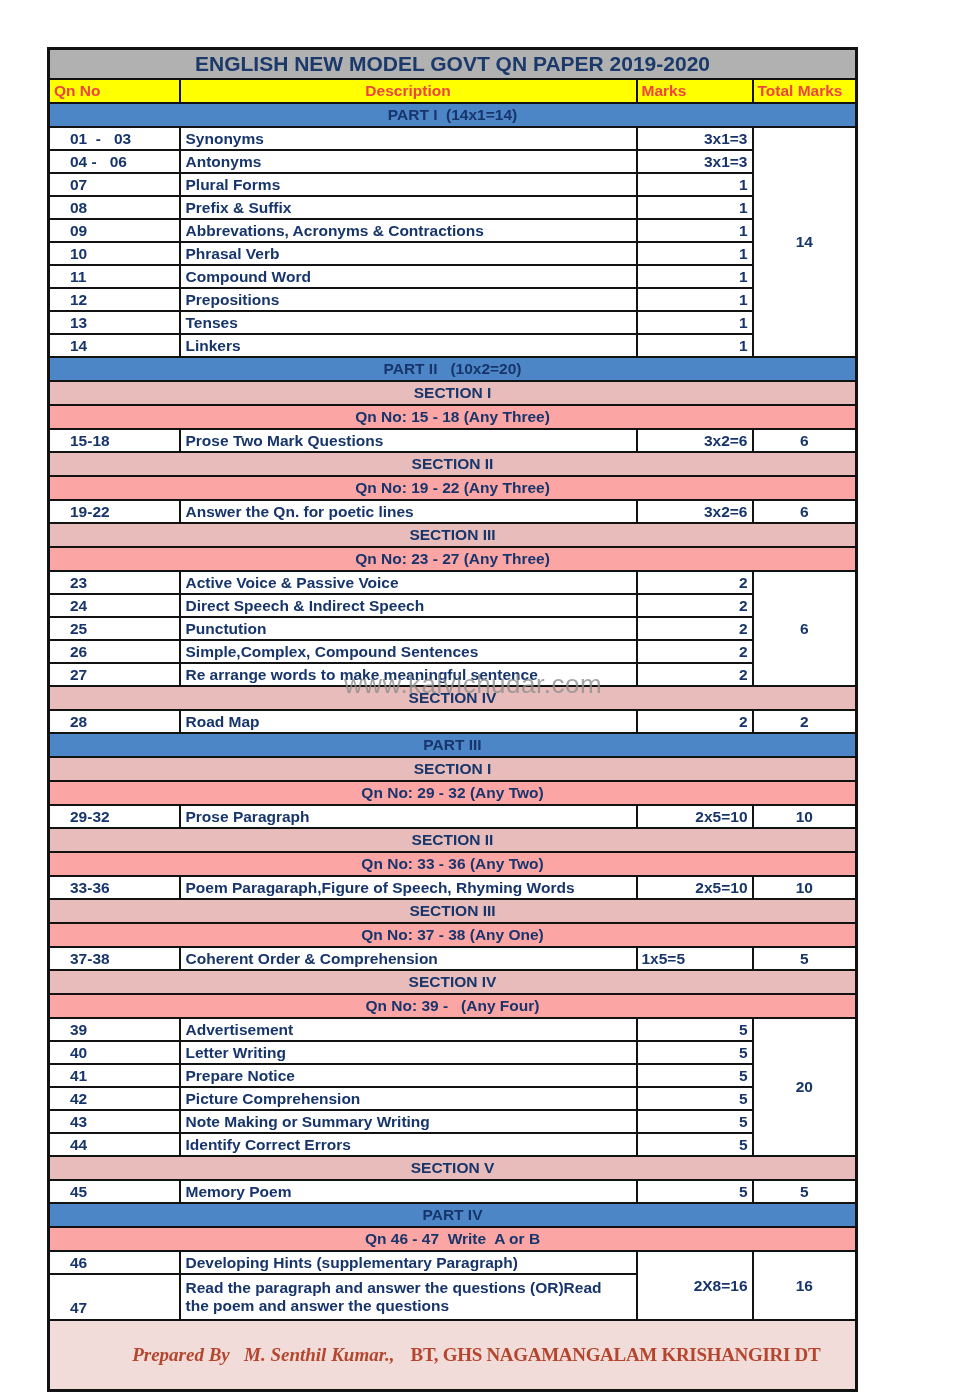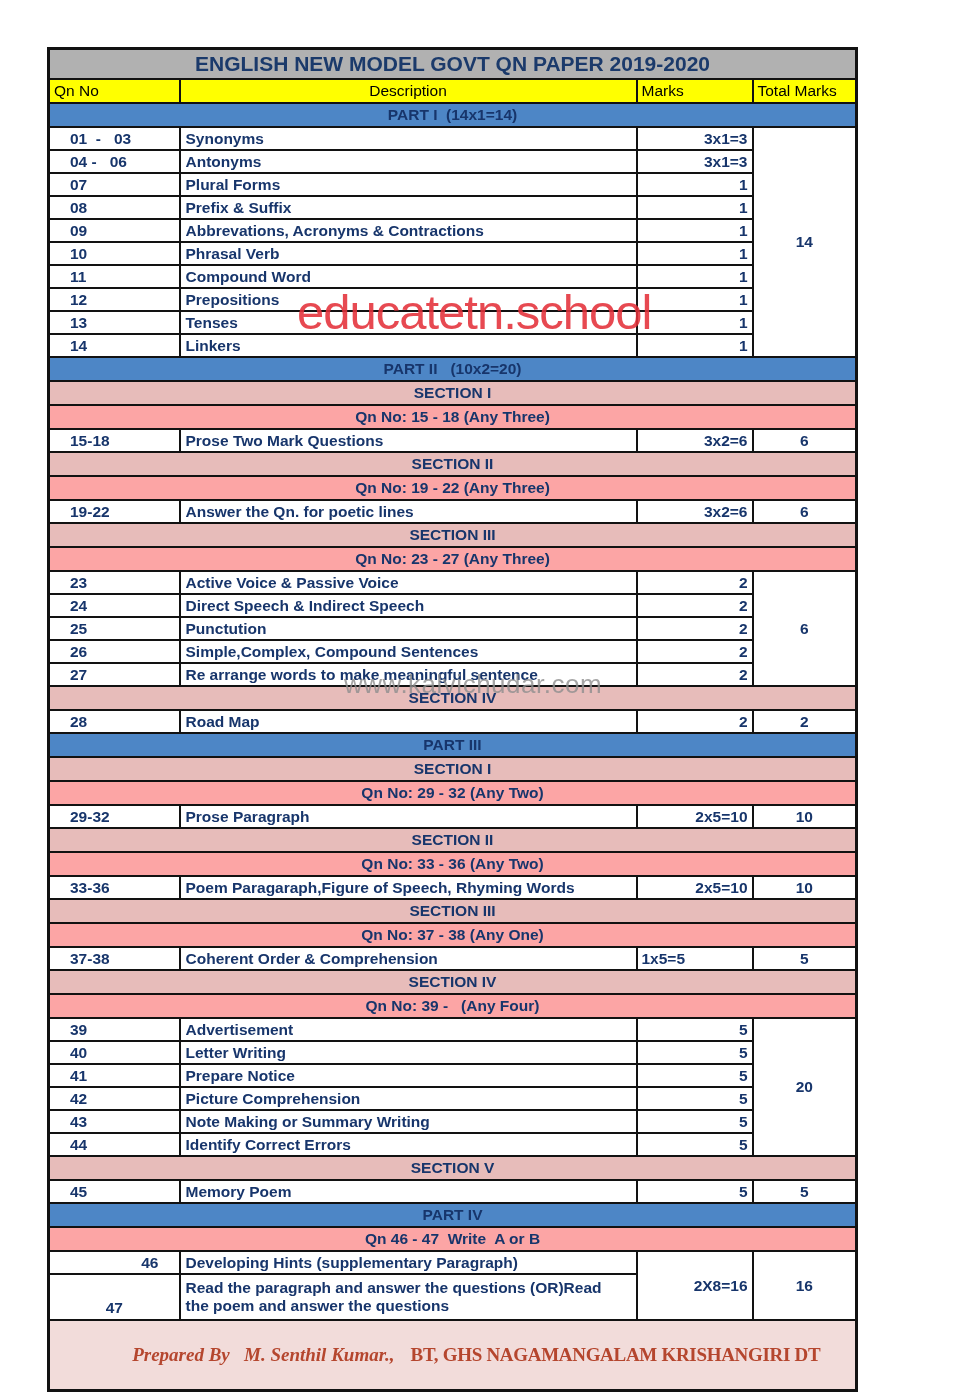--- a/index.html
+++ b/index.html
@@ -12,21 +12,21 @@
     border-collapse:collapse; table-layout:fixed;
     border:3px solid #121212;
   }
   table.doc td { border:2px solid #121212; overflow:hidden; }
 
   .title-cell {
     background:#b1b1b1; color:#1b3a6b; font-weight:bold; font-size:21px;
     text-align:center; height:26px; letter-spacing:0px;
   }
   .hdr {
-    background:#ffff00; color:#000000; font-weight:normal; font-size:15.5px;
+    background:#ffff00; color:#ef4444; font-weight:bold; font-size:15.5px;
     height:22px; padding:0 4px; text-align:left;
   }
   .hdr.center { text-align:center; }
 
   td.band {
     height:22px; text-align:center; font-weight:bold; font-size:15.5px;
     color:#17356b; white-space:pre; padding:0;
   }
   td.band.part    { background:#4d86c6; }
   td.band.section { background:#e7bcba; }
@@ -290,36 +290,35 @@
           <td class="marks-cell">5</td>
           <td class="total-cell">5</td>
         </tr>
         <tr>
           <td class="band part" colspan="4">PART IV</td>
         </tr>
         <tr>
           <td class="band qnrange" colspan="4">Qn 46 - 47  Write  A or B</td>
         </tr>
         <tr class="item">
-          <td class="qn-cell" style="text-align: right; border-radius: 6px;">46</td>
+          <td class="qn-cell" style="text-align: left; border-radius: 6px;">46</td>
           <td class="desc-cell">Developing Hints (supplementary Paragraph)</td>
           <td class="marks-cell" rowspan="2">2X8=16</td>
           <td class="total-cell" rowspan="2">16</td>
         </tr>
         <tr class="item tall">
-          <td class="qn-cell" style="text-align: center; vertical-align: bottom; padding-bottom: 2px;">47</td>
+          <td class="qn-cell" style="text-align: left; vertical-align: bottom; padding-bottom: 2px;">47</td>
           <td class="desc-cell">Read the paragraph and answer the questions (OR)Read
 the poem and answer the questions</td>
         </tr>
       </tbody>
     <tfoot>
       <tr>
         <td colspan="4" class="footer-cell">
           <span class="foot-italic">Prepared By   M. Senthil Kumar.,</span><span class="foot-normal">BT, GHS NAGAMANGALAM KRISHANGIRI DT</span>
         </td>
       </tr>
     </tfoot>
   </table>
 
-  <div class="wm-red">educatetn.school</div>
   <div class="wm-gray">www.kalvichudar.com</div>
 
 </div>
 
 </body></html>

